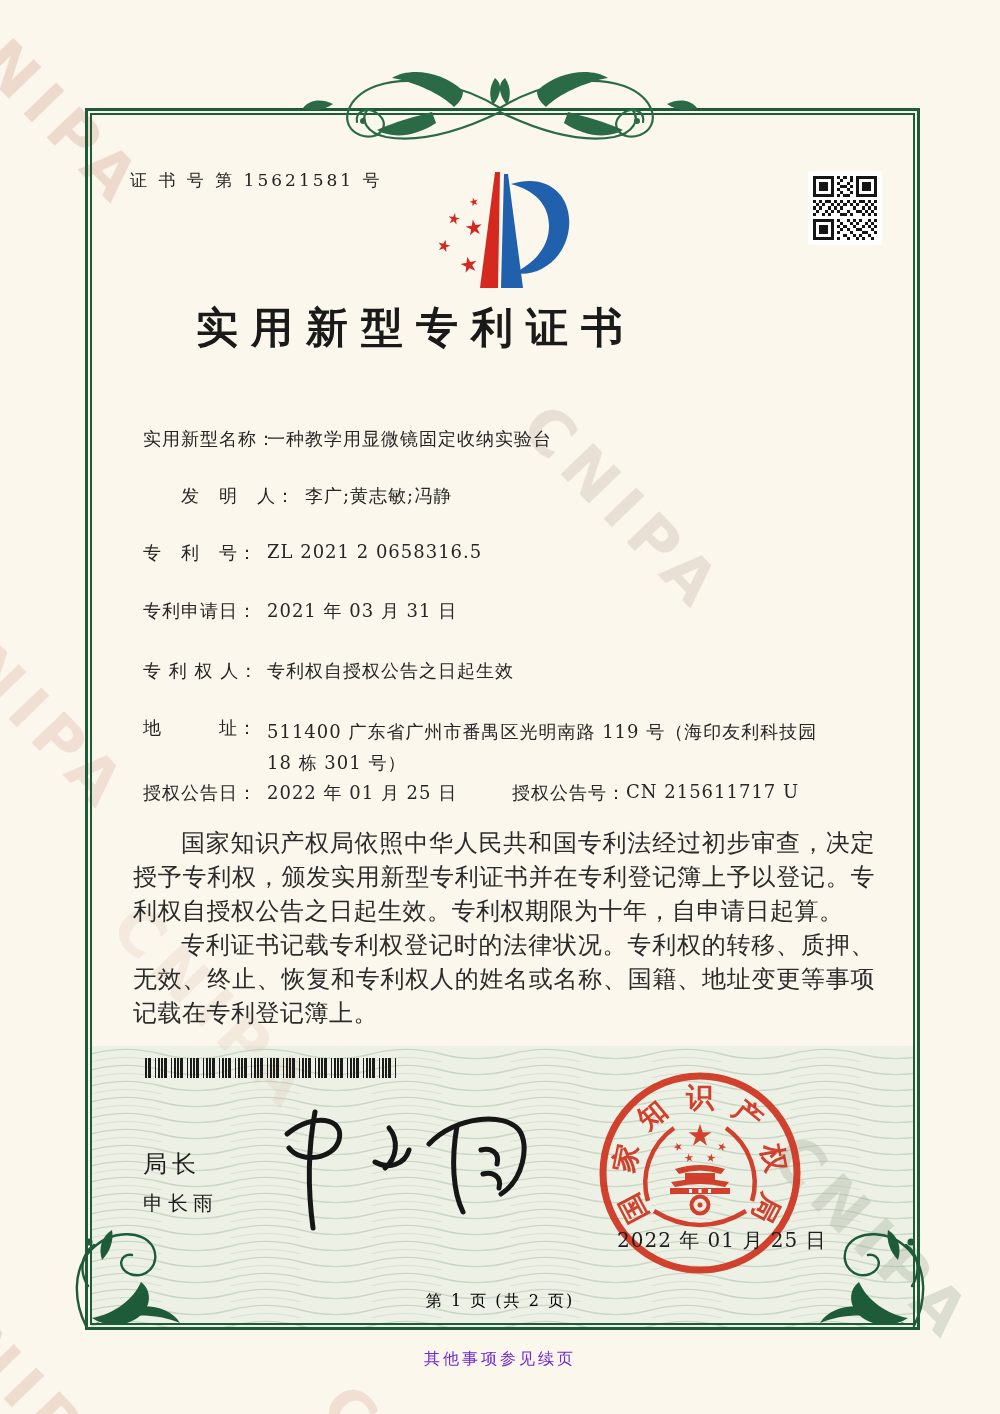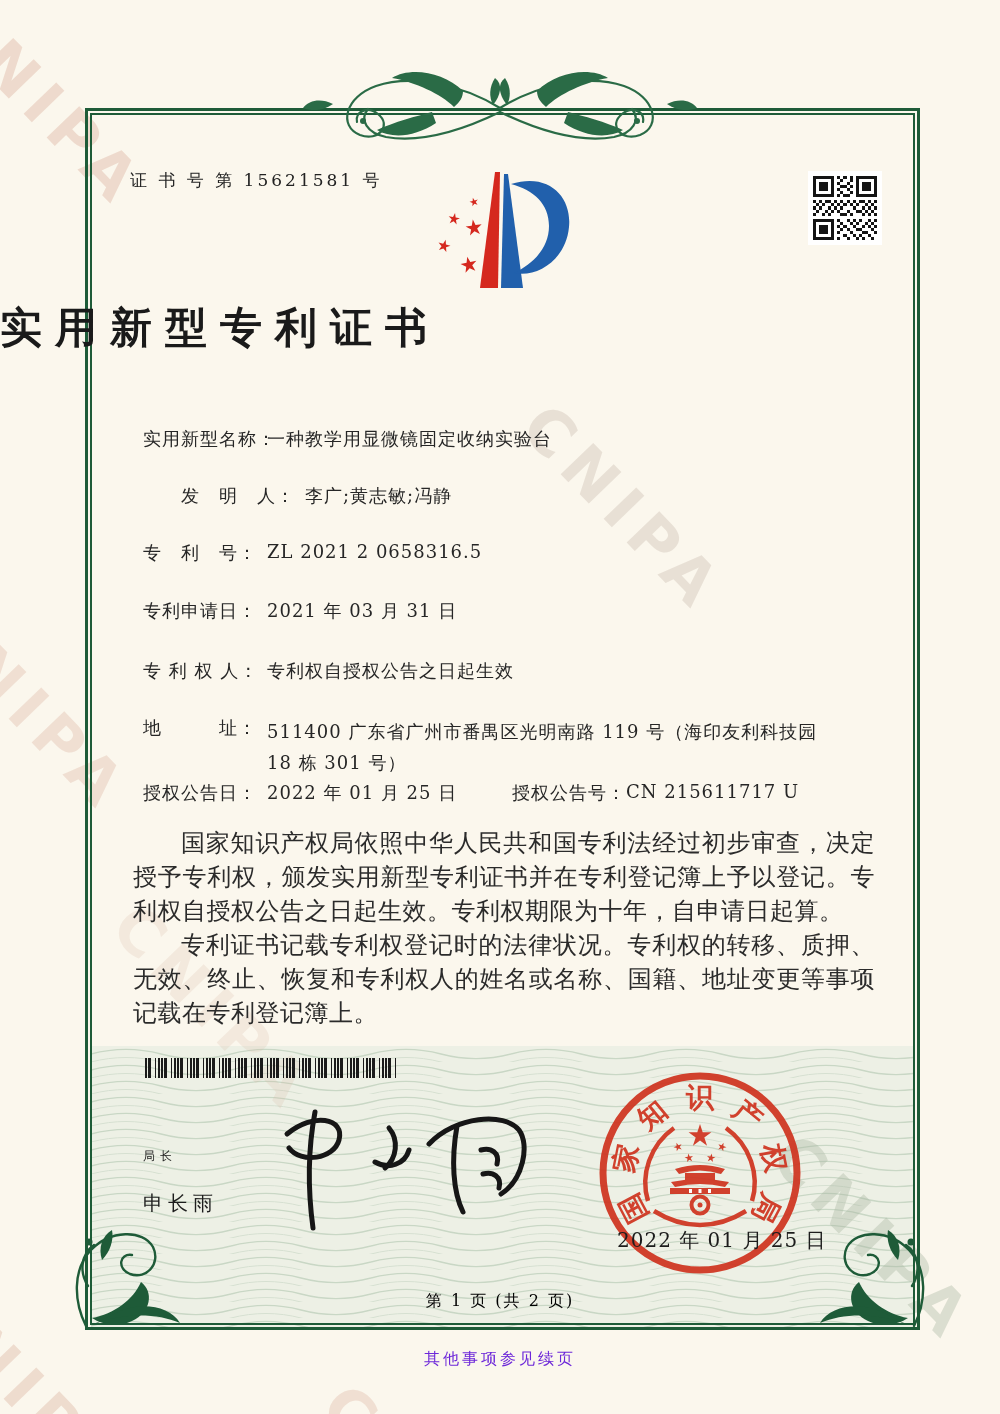--- a/index.html
+++ b/index.html
@@ -26,41 +26,41 @@
   }
   .guilloche { position:absolute; left:91px; top:1046px; z-index:1; }
   .top-flourish { position:absolute; left:293px; top:58px; z-index:4; }
   .corner-flourish { position:absolute; z-index:4; }
   .corner-left { left:58px; top:1220px; }
   .corner-right { left:807px; top:1220px; transform:scaleX(-1); }
   .cert-no { left:130px; top:169px; font-size:17px; letter-spacing:3px; z-index:4; }
   .qr { left:808px; top:171px; z-index:4; }
   .logo { left:438px; top:164px; z-index:4; }
   .title {
-    left:0; top:300px; width:832px; 
+    left:0; top:300px; width:832px; text-align:center;
     font-size:42px; font-weight:bold; letter-spacing:13px; color:#1a1a1a; z-index:4;
   }
   .field { position:absolute; font-size:18px; letter-spacing:1px; white-space:nowrap; z-index:4; color:#262626; }
   .field .label { display:inline-block; width:124px; vertical-align:top; }
   .field .value { vertical-align:top; }
   .field .value.wrap { display:inline-block; width:578px; white-space:normal; line-height:31px; }
   .body-text {
     position:absolute; left:133px; top:826px; width:742px; z-index:4;
     font-size:24px; line-height:34px; text-align:justify; color:#2b2b2b; letter-spacing:0.5px;
   }
   .body-text p { margin:0; text-indent:2em; }
   .barcode {
     position:absolute; left:145px; top:1058px; width:253px; height:20px; z-index:4;
     background:repeating-linear-gradient(90deg,
       #1b1b1b 0px,#1b1b1b 2px, transparent 2px, transparent 3px,
       #1b1b1b 3px,#1b1b1b 6px, transparent 6px, transparent 10px,
       #1b1b1b 10px,#1b1b1b 11px, transparent 11px, transparent 13px,
       #1b1b1b 13px,#1b1b1b 15px, transparent 15px, transparent 16px);
   }
-  .director-title { left:143px; top:1148px; font-size:12px; letter-spacing:5px; z-index:4;
+  .director-title { left:143px; top:1148px; font-size:24px; letter-spacing:5px; z-index:4;
     font-family:"DejaVu Sans","Liberation Sans",sans-serif; color:#1d1d1d; }
   .director-name  { left:143px; top:1190px; font-size:20px; letter-spacing:5px; z-index:4;
     font-family:"DejaVu Sans","Liberation Sans",sans-serif; color:#1d1d1d; }
   .signature { position:absolute; left:253px; top:1100px; z-index:4; }
   .seal { position:absolute; left:593px; top:1066px; z-index:5; }
   .seal-date { left:617px; top:1227px; font-size:20px; letter-spacing:1px; color:#1c1c1c; z-index:6; }
   .page-info { left:0; top:1291px; width:1000px; text-align:center; font-size:16px; letter-spacing:2px; z-index:4; color:#000000; }
   .continuation { left:0; top:1349px; width:1000px; text-align:center; font-size:16px; letter-spacing:3px; z-index:4; color:#6d28d9; }
 </style>
 </head>

